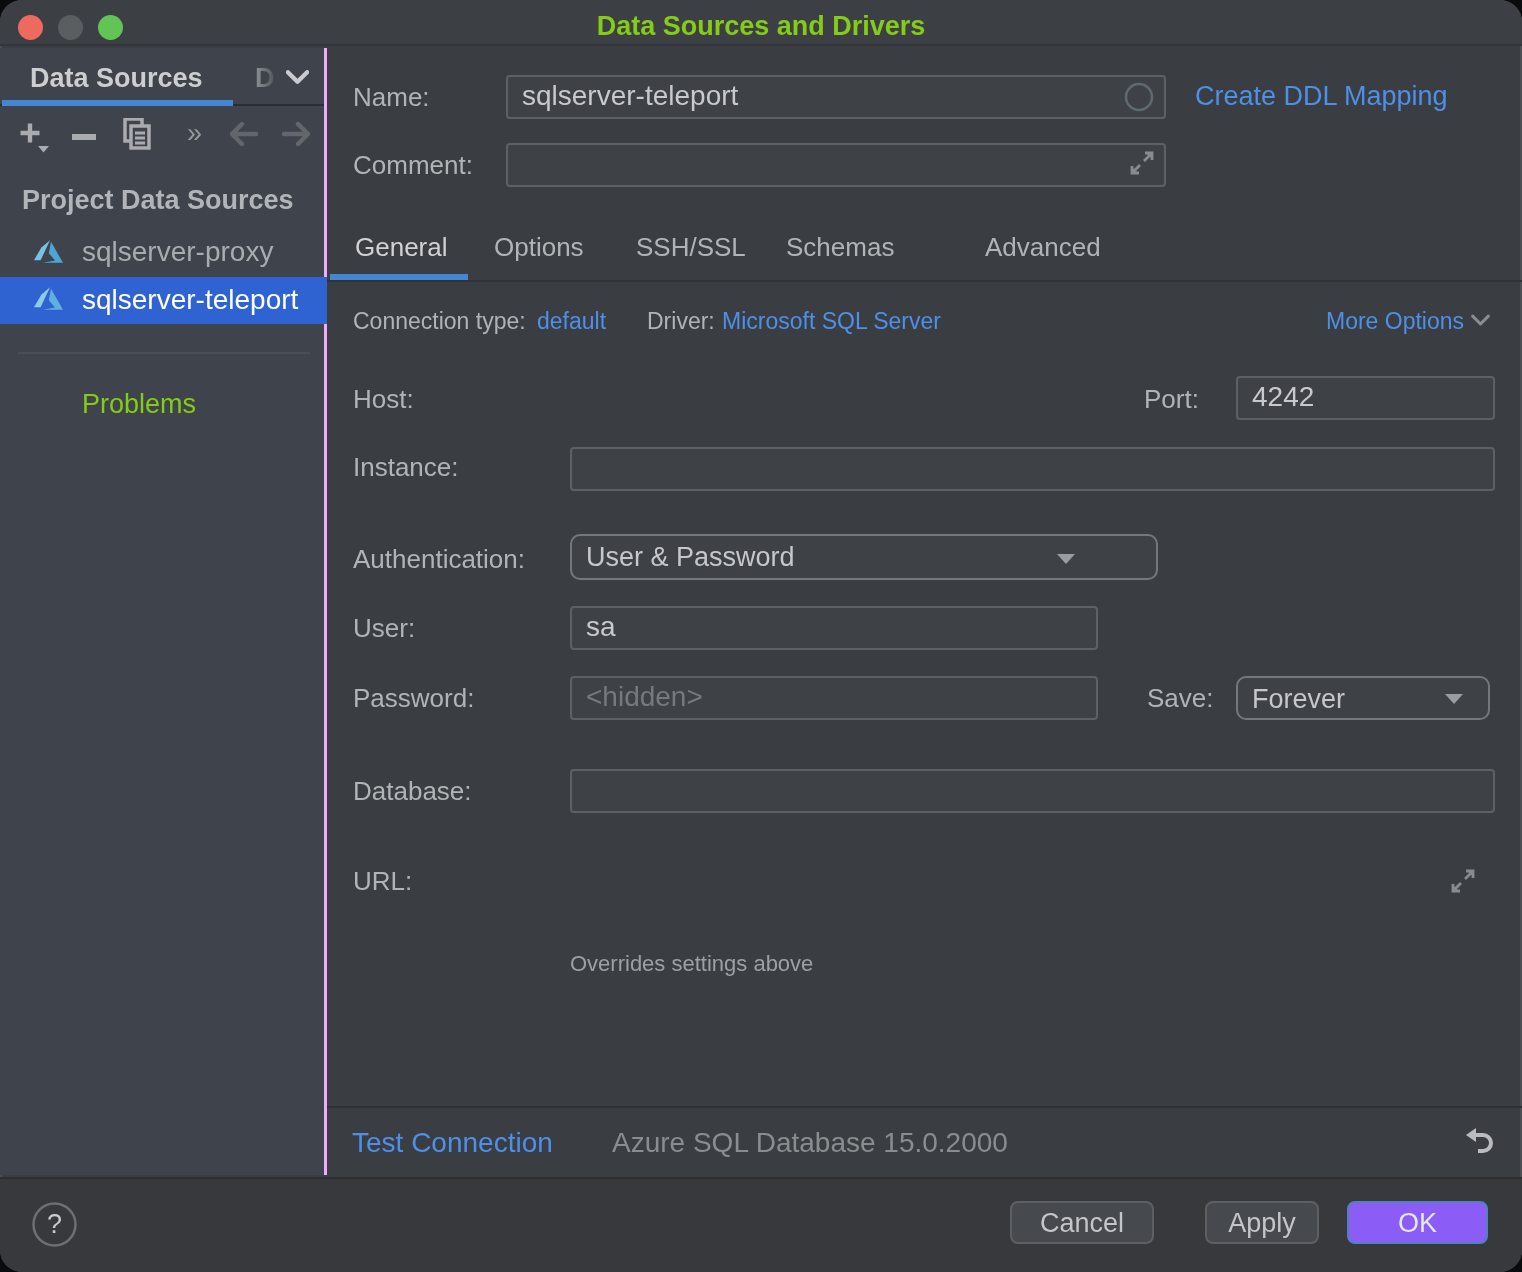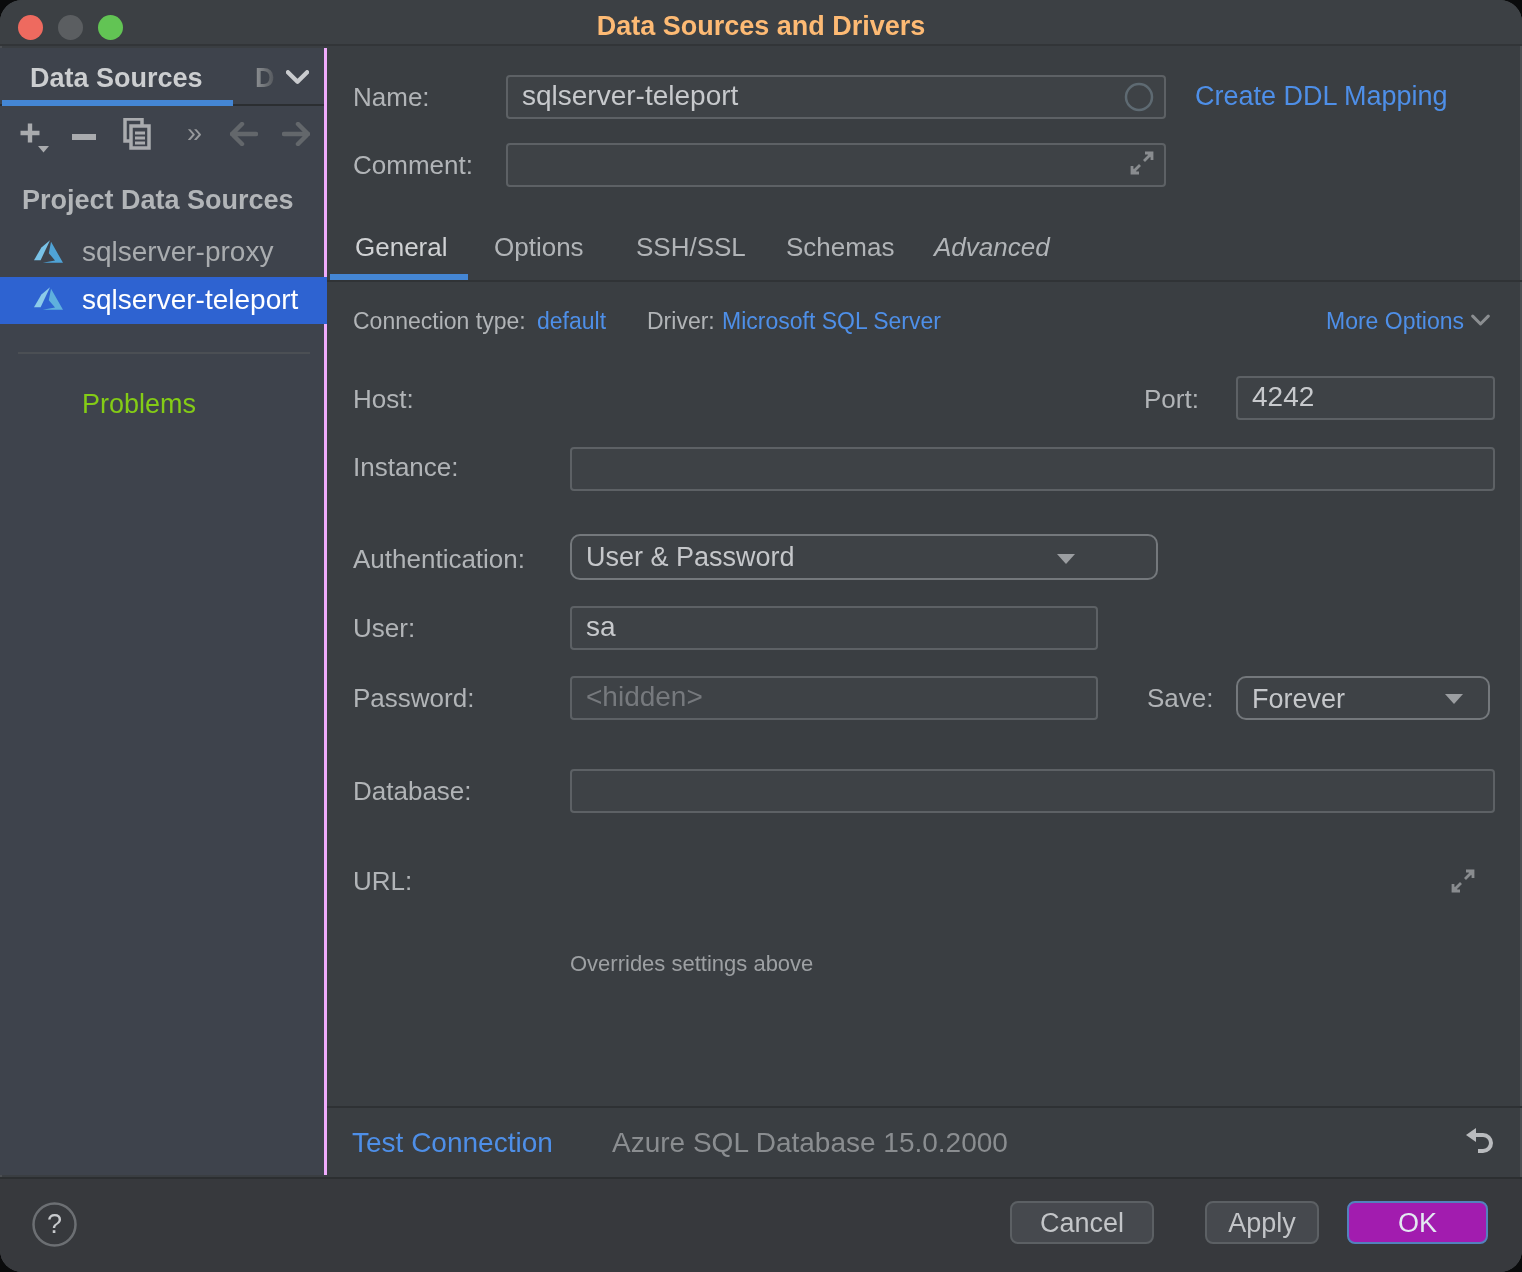--- a/index.html
+++ b/index.html
@@ -5,21 +5,21 @@
   html,body{margin:0;padding:0;background:#0a0b0c;}
   *{box-sizing:border-box;}
   .win{position:relative;width:1522px;height:1272px;background:#3a3e42;
        border-radius:22px;overflow:hidden;box-shadow:inset 0 0 0 2px rgba(255,255,255,0.085);
        font-family:"Liberation Sans",sans-serif;}
   .abs{position:absolute;}
   
   .titlebar{position:absolute;left:0;top:0;width:1522px;height:46px;background:#3c4044;border-bottom:2px solid #323538;}
   .dot{position:absolute;top:15px;width:25px;height:25px;border-radius:50%;}
   .title{position:absolute;left:0;top:0;width:1522px;height:46px;line-height:53px;text-align:center;
-         font-size:27px;font-weight:bold;color:#fdba74;}
+         font-size:27px;font-weight:bold;color:#84cc16;}
   
   .side{position:absolute;left:0;top:48px;width:327px;height:1127px;background:#3e434c;border-right:3px solid #f0abfc;}
   .sideheadline{position:absolute;left:0;top:56px;width:324px;height:2px;background:#2b2e31;}
   .sidebluebar{position:absolute;left:2px;top:52px;width:231px;height:6px;background:#4486d4;}
   .sdtitle{position:absolute;left:30px;top:15px;font-size:27px;font-weight:bold;color:#ccced0;}
   .sdfade{position:absolute;left:255px;top:15px;font-size:27px;font-weight:bold;background:linear-gradient(90deg,#8e9194,#52565b);-webkit-background-clip:text;background-clip:text;color:transparent;}
   .label{font-size:26px;color:#b1b4b7;white-space:nowrap;}
   .itemtext{font-size:28px;color:#a9acaf;white-space:nowrap;}
   
   .inp{position:absolute;background:#3e4246;border:2px solid #5d6165;border-radius:4px;
@@ -103,21 +103,21 @@
   <div class="inp" style="left:506px;top:143px;width:660px;height:44px;"></div>
   <svg class="abs" style="left:1128px;top:149px;" width="28" height="28" viewBox="0 0 28 28">
     <path d="M17 4 h7 v7 M24 4 L16 12 M11 24 H4 v-7 M4 24 l8-8" fill="none" stroke="#898c8f" stroke-width="2.8"></path>
     <path d="M24 4 l-4.5 1.5 3 3 z M4 24 l1.5-4.5 3 3 z" fill="#898c8f"></path>
   </svg>
 
   <div class="label abs" style="left:355px;top:232px;color:#d0d2d4;">General</div>
   <div class="label abs" style="left:494px;top:232px;">Options</div>
   <div class="label abs" style="left:636px;top:232px;">SSH/SSL</div>
   <div class="label abs" style="left:786px;top:232px;">Schemas</div>
-  <div class="label abs" style="left:934px;top:232px;font-style:italic;">Advanced</div>
+  <div class="label abs" style="left:985px;top:232px;">Advanced</div>
   <div class="abs" style="left:330px;top:274px;width:138px;height:7px;background:#4486d4;"></div>
   <div class="abs" style="left:327px;top:280px;width:1195px;height:2px;background:#303336;"></div>
 
   <div class="label abs" style="left:353px;top:308px;font-size:23px;">Connection type:</div>
   <div class="label abs link" style="left:537px;top:308px;font-size:23px;">default</div>
   <div class="label abs" style="left:647px;top:308px;font-size:23px;">Driver:</div>
   <div class="label abs link" style="left:722px;top:308px;font-size:23px;">Microsoft SQL Server</div>
   <div class="label abs link" style="left:1326px;top:308px;font-size:23px;">More Options</div>
   <svg class="abs" style="left:1471px;top:314px;" width="19" height="13" viewBox="0 0 22 14">
     <path d="M2 2 L11 11 L20 2" fill="none" stroke="#8b8e91" stroke-width="3.5" stroke-linecap="round" stroke-linejoin="round"></path>
@@ -165,15 +165,15 @@
     <path d="M10 0 L10 14 L0 7 z" fill="#b9bbbe"></path>
   </svg>
 
   <div class="footer"></div>
   <svg class="abs" style="left:32px;top:1202px;" width="45" height="45" viewBox="0 0 45 45">
     <circle cx="22.5" cy="22.5" r="21" fill="none" stroke="#6c6f73" stroke-width="2.5"></circle>
     <text x="22.5" y="31" text-anchor="middle" font-family="Liberation Sans" font-size="27" fill="#c8cacd">?</text>
   </svg>
   <div class="btn" style="left:1010px;width:144px;">Cancel</div>
   <div class="btn" style="left:1179px;width:114px;margin-left:26px;">Apply</div>
-  <div class="btn" style="left:1347px;width:141px;background:#a21caf;border-color:#5381bd;color:#e3e9f1;">OK</div>
+  <div class="btn" style="left:1347px;width:141px;background:#8b5cf6;border-color:#5381bd;color:#e3e9f1;">OK</div>
 
 </div>
 
 </body></html>

